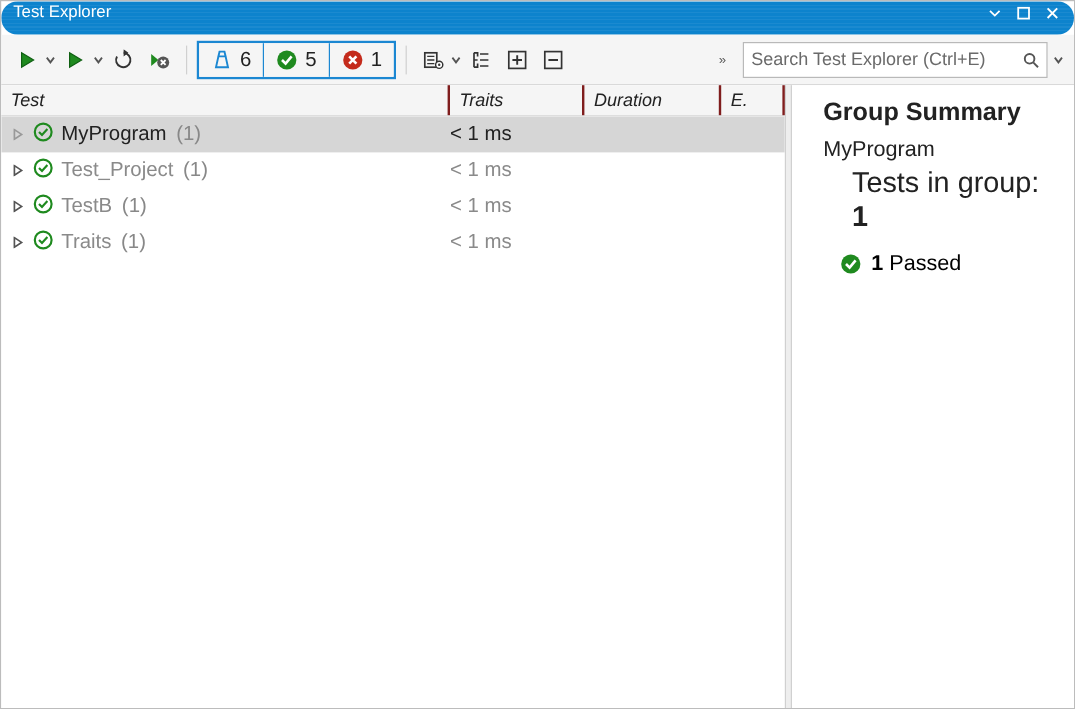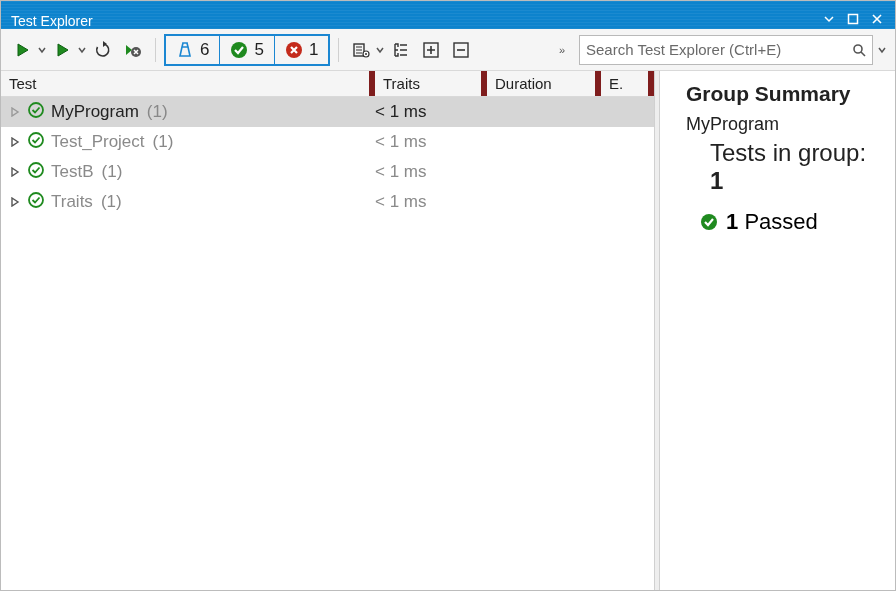--- a/index.html
+++ b/index.html
@@ -12,24 +12,25 @@
     overflow: hidden;
     border: 1px solid #bcbcbc;
     position: relative;
   }
   
   .titlebar {
     height: 28px;
     background: #0d83cd;
     color: #fff;
     display: flex;
-    align-items: flex-end;
+    align-items: flex-start;
     padding: 0 6px 0 10px;
     font-size: 14px;
     background-image: repeating-linear-gradient(0deg, rgba(255,255,255,.06) 0 1px, transparent 1px 3px);
+    border-radius: 14px;
   }
   .titlebar .title { flex: 1; }
   .titlebar .winbtn {
     width: 24px; height: 20px;
     display: flex; align-items: center; justify-content: center;
     cursor: pointer;
   }
   .titlebar svg { stroke: #fff; fill: none; }
 
   
@@ -72,21 +73,21 @@
     cursor: pointer;
     font-size: 17px;
     color: #222;
     border-right: 1px solid #1b87d2;
     background:#f5f5f5;
   }
   .filter-btn:last-child { border-right: none; }
 
   .toolbar-right { margin-left: auto; display:flex; align-items:center; gap:6px; }
   .searchbox {
-    width: 294px;
+    width: 254px;
     height: 30px;
     border: 1px solid #b9b9b9;
     background: #fff;
     display: flex;
     align-items: center;
     padding: 0 6px;
   }
   .searchbox input {
     flex:1; border:none; outline:none; font-size:15px; color:#555;
     background:transparent;
@@ -117,22 +118,23 @@
     display:flex;
     height:26px;
     background:#f5f5f5;
     border-bottom:1px solid #d9d9d9;
     font-size:15px;
     color:#222;
   }
   .col-headers .ch {
     display:flex; align-items:center;
     padding:0 8px;
-    border-right:6px solid #7f1d1d;
+    border-right:2px solid #7f1d1d;
     cursor:pointer;
+    font-style:italic;
   }
   .ch-test { width:374px; }
   .ch-dur  { width:114px; }
   .ch-trait{ width:112px; }
   .ch-err  { flex:1; border-right:none;}
 
   
   .rows { flex:1; overflow:auto; }
   .row {
     display:flex;
@@ -152,21 +154,21 @@
   .row.selected .expander { color:#8a8a8a;}
   .row .name { }
   .row .count { margin-left:2px;}
 
   
   .rp-title { font-size:21px; font-weight:600; margin:5px 0 8px 12px; color:#222;}
   .rp-group { font-size:18px; color:#222; margin-left:12px; }
   .rp-line { font-size:24px; color:#222; margin:4px 0 14px 36px;}
   .rp-line b { font-weight:700;}
   .rp-sub { font-size:20px; color:#222; margin-top:6px;}
-  .rp-outcome { display:flex; align-items:center; gap:8px; margin:6px 0 0 26px; font-size:22px;}
+  .rp-outcome { display:flex; align-items:center; gap:8px; margin:6px 0 0 26px; font-size:18px;}
   .rp-outcome b { font-weight:700;}
 
   
   .ic { width:18px; height:18px; display:inline-flex; }
   .ic-sm { width:14px; height:14px; display:inline-flex;}
 </style>
 </head>
 <body>
 
 <div class="titlebar">

